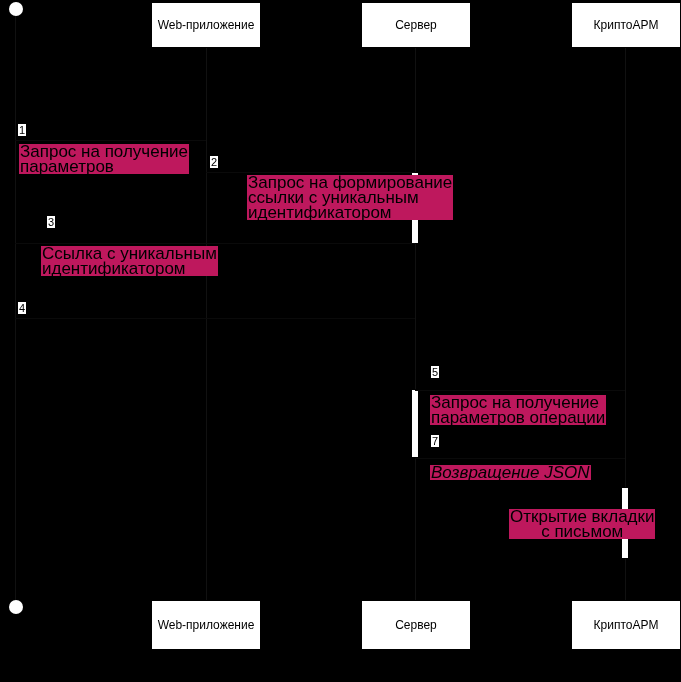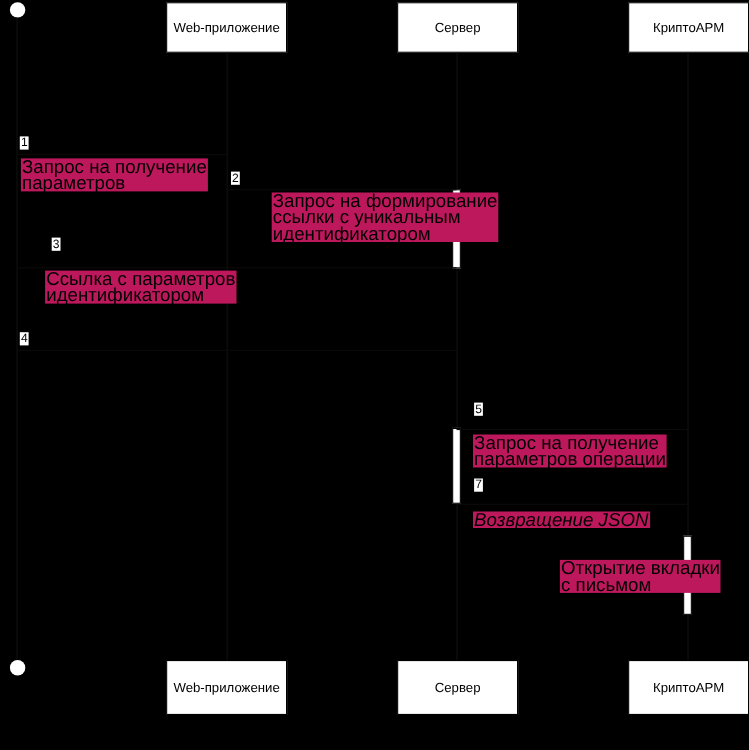--- a/index.html
+++ b/index.html
@@ -112,31 +112,31 @@
   <div class="msg-num" style="left:431px; top:366px;">5</div>
   <div class="msg-num" style="left:431px; top:435px;">7</div>
 
   <div class="msg-label" style="left:19px; top:144px;">Запрос на получение
 параметров</div>
 
   <div class="msg-label" style="left:211px; top:175px;margin-left:36px;">Запрос на формирование
 ссылки с уникальным
 идентификатором</div>
 
-  <div class="msg-label" style="left:41px; top:246px;">Ссылка с параметров
+  <div class="msg-label" style="left:41px; top:246px;">Ссылка с уникальным
 идентификатором</div>
 
 
   <div class="msg-label" style="left:430px; top:395px;">Запрос на получение
 параметров операции</div>
 
 
   <div class="msg-label" style="left:430px; top:465px;font-style:italic;">Возвращение JSON</div>
 
-  <div class="msg-label" style="left:509px; top:509px;">Открытие вкладки
+  <div class="msg-label" style="left:509px; top:509px;text-align:center;">Открытие вкладки
 с письмом</div>
 
   <div class="actor-head" style="left:9px; top:600px; width:14px; height:14px;"></div>
 
   <div class="lifeline-box" style="left:151px; top:600px; width:110px; height:50px;">
     <span>Web-приложение</span>
   </div>
 
   <div class="lifeline-box" style="left:361px; top:600px; width:110px; height:50px;">
     <span>Сервер</span>

